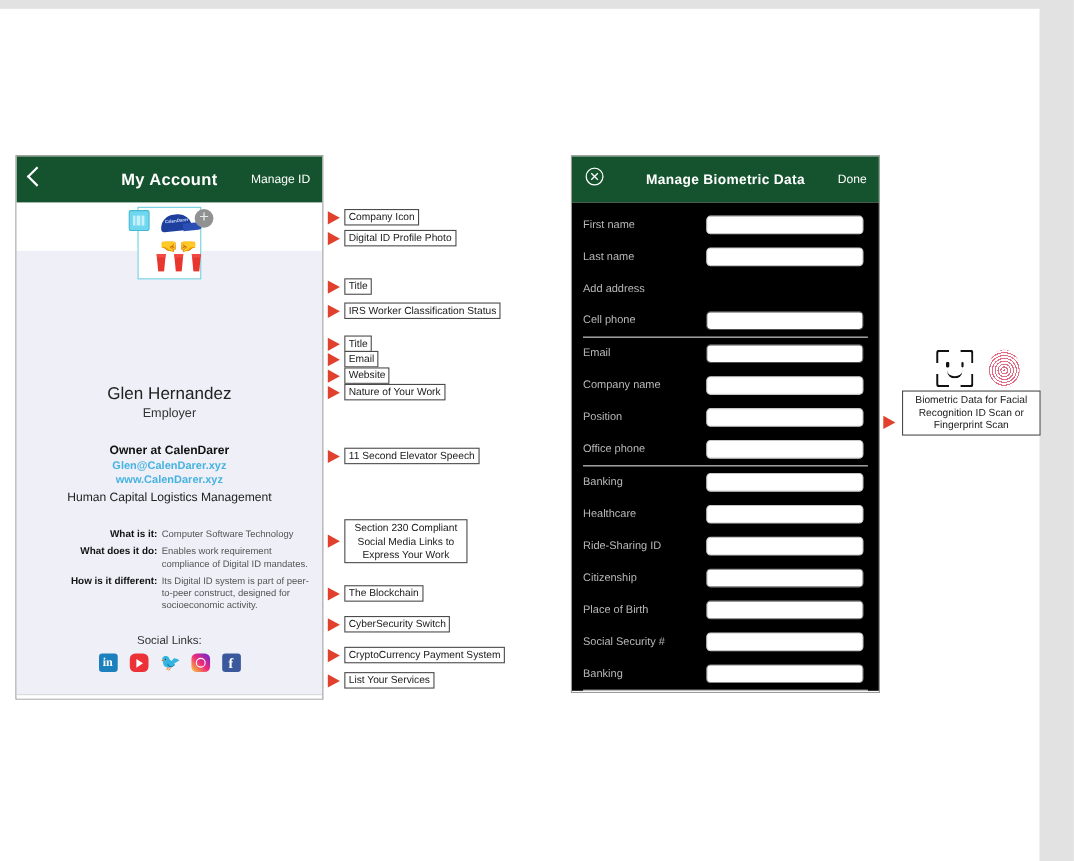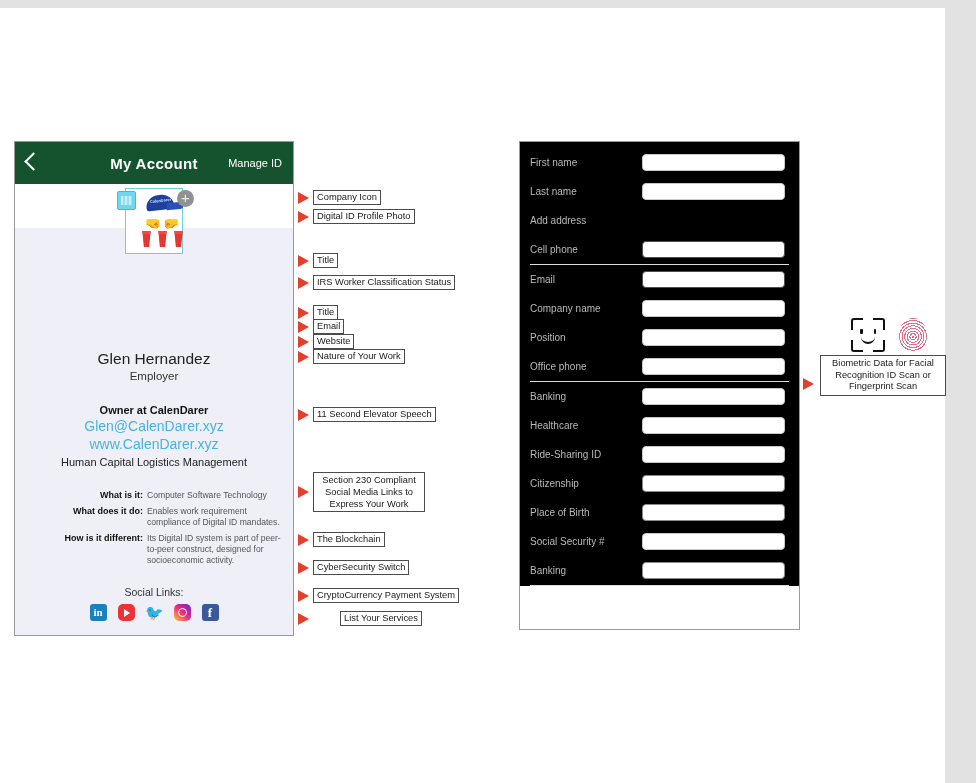--- a/index.html
+++ b/index.html
@@ -175,23 +175,23 @@
 
   .p-name {
     font-size: 15.5px;
     font-weight: 500;
     color: #222;
     padding-top: 122px;
   }
   .p-role { font-size: 11.5px; color: #333; margin-top: 2px; }
   .p-owner { font-size: 11px; font-weight: bold; color: #111; margin-top: 22px; }
   .p-email, .p-site {
-    font-size: 14px;
+    font-size: 10px;
     color: #47b3e0;
-    font-weight: normal;
+    font-weight: bold;
     margin-top: 2px;
   }
   .p-nature { font-size: 11px; color: #222; margin-top: 4px; }
 
   .qa-block { margin-top: 22px; padding: 0 10px; }
   .qa-row {
     display: flex;
     font-size: 8.6px;
     line-height: 11px;
     margin-bottom: 5px;
@@ -404,20 +404,31 @@
         
         
         
         
       </div>
 
     </div>
   </div>
 
   <div class="phone" id="phone-right">
+    <div class="phone-header">
+      <span class="hdr-left">
+        <svg width="17" height="17" viewBox="0 0 20 20">
+            <circle cx="10" cy="10" r="9" fill="none" stroke="#ffffff" stroke-width="1.4"></circle>
+            <line x1="6.5" y1="6.5" x2="13.5" y2="13.5" stroke="#ffffff" stroke-width="1.4"></line>
+            <line x1="13.5" y1="6.5" x2="6.5" y2="13.5" stroke="#ffffff" stroke-width="1.4"></line>
+          </svg>
+      </span>
+      <span class="title">Manage Biometric Data</span>
+      <span class="hdr-right">Done</span>
+    </div>
 
     <div class="bio-body">
       <div class="bio-row">
         <div class="bio-label">First name</div>
         <div class="bio-input"></div>
       </div>
       <div class="bio-row">
         <div class="bio-label">Last name</div>
         <div class="bio-input"></div>
       </div>
@@ -521,21 +532,21 @@
     <div class="anno-box">The Blockchain</div>
   </div>
   <div class="anno" style="left:298px; top:552px;">
     <div class="arrow"></div>
     <div class="anno-box">CyberSecurity Switch</div>
   </div>
   <div class="anno" style="left:298px; top:580px;">
     <div class="arrow"></div>
     <div class="anno-box">CryptoCurrency Payment System</div>
   </div>
-  <div class="anno" style="left:298px; top:603px;gap:27px;">
+  <div class="anno" style="left:298px; top:603px;">
     <div class="arrow"></div>
     <div class="anno-box">List Your Services</div>
   </div>
 
   <div class="anno" style="left:803px; top:370px;">
     <div class="arrow"></div>
   </div>
   <div id="bio-anno">
     <div class="bio-icons">
       <div class="faceid">

